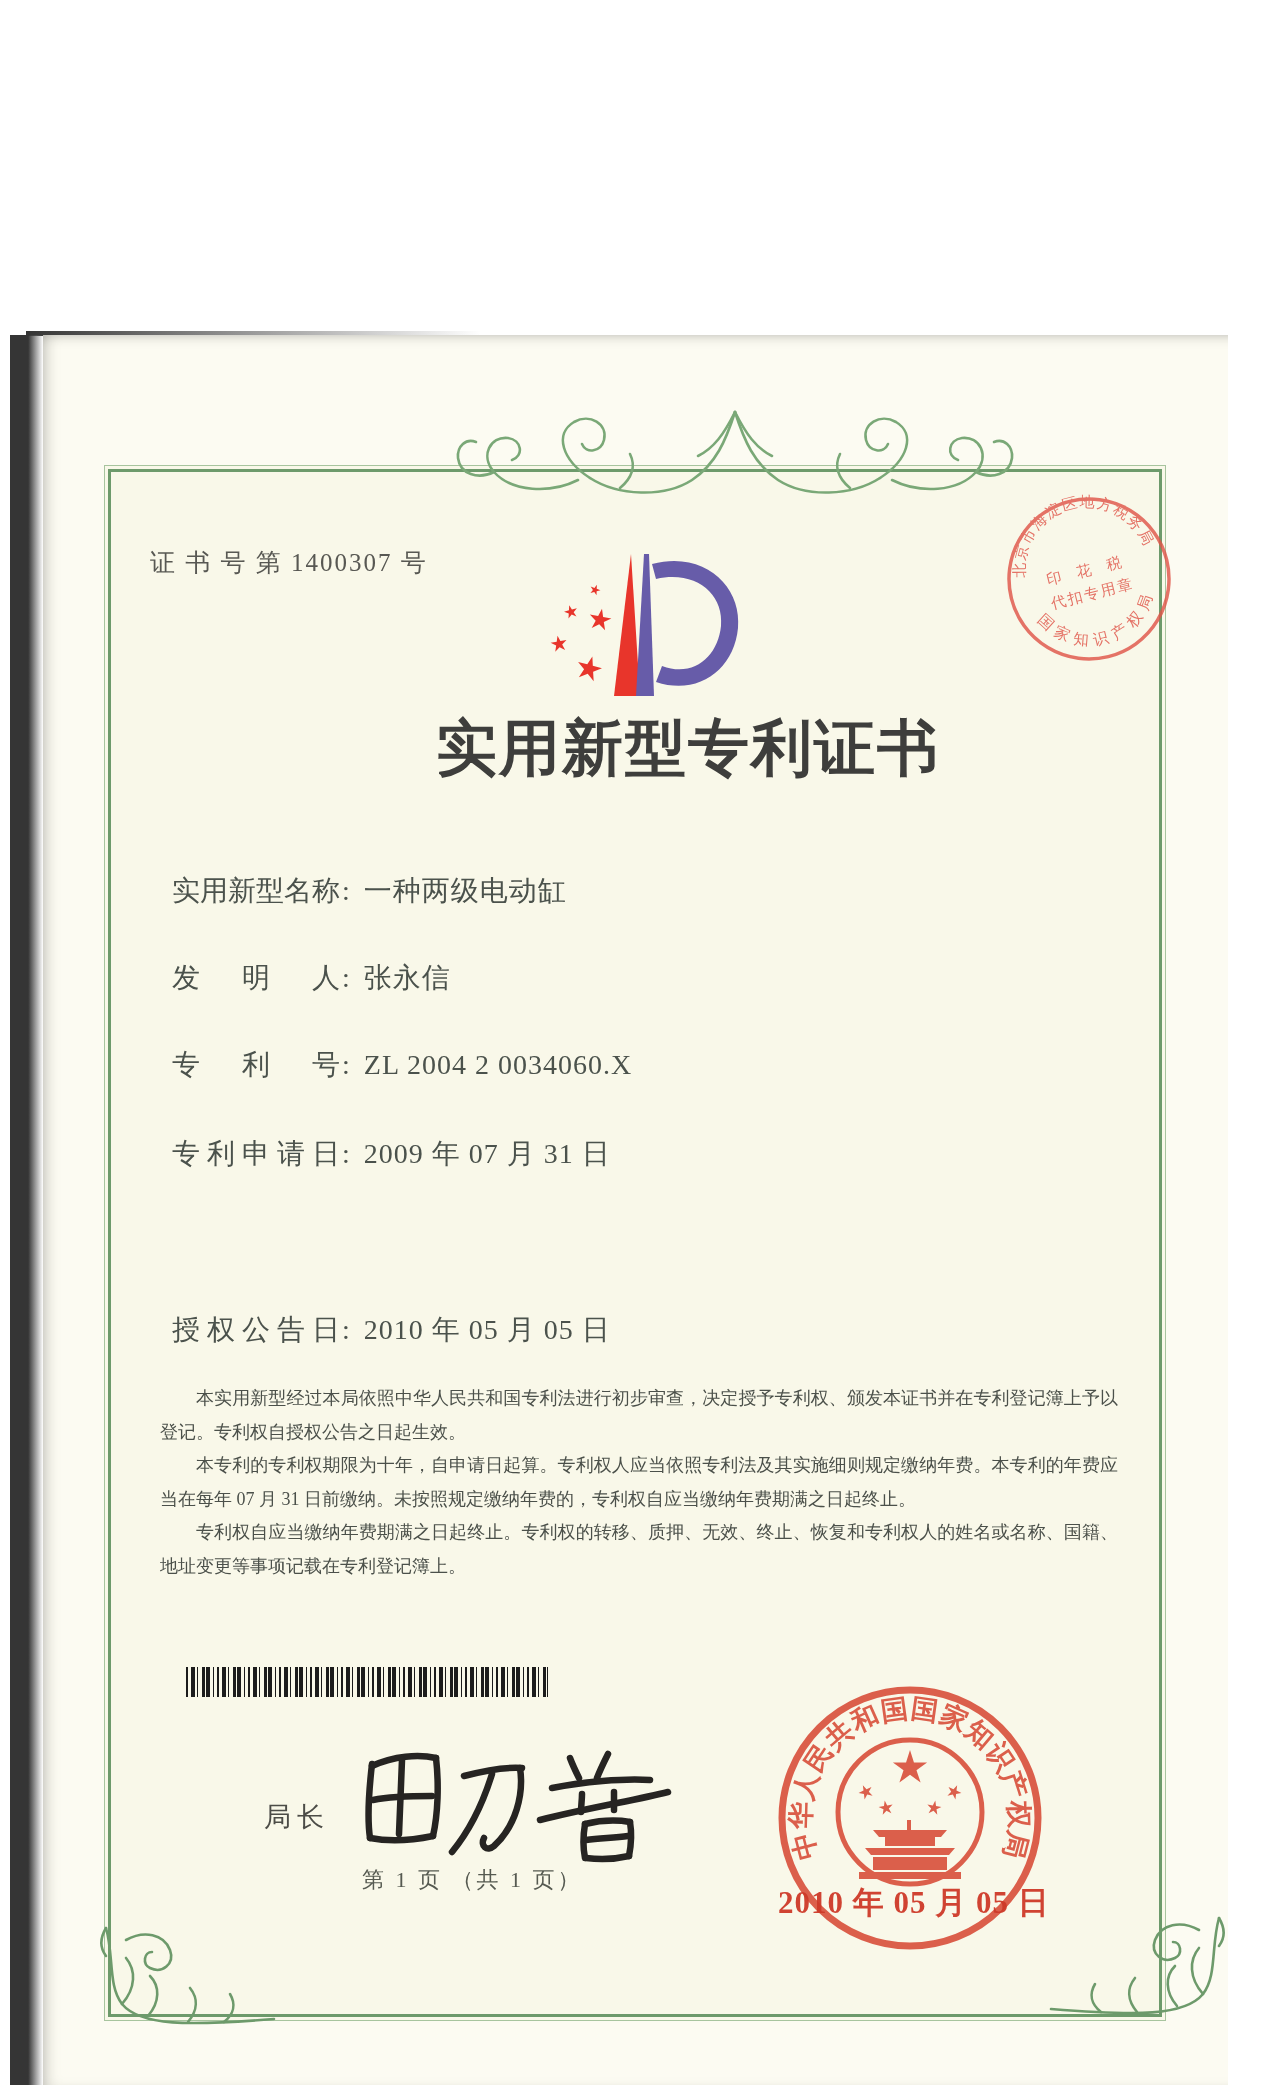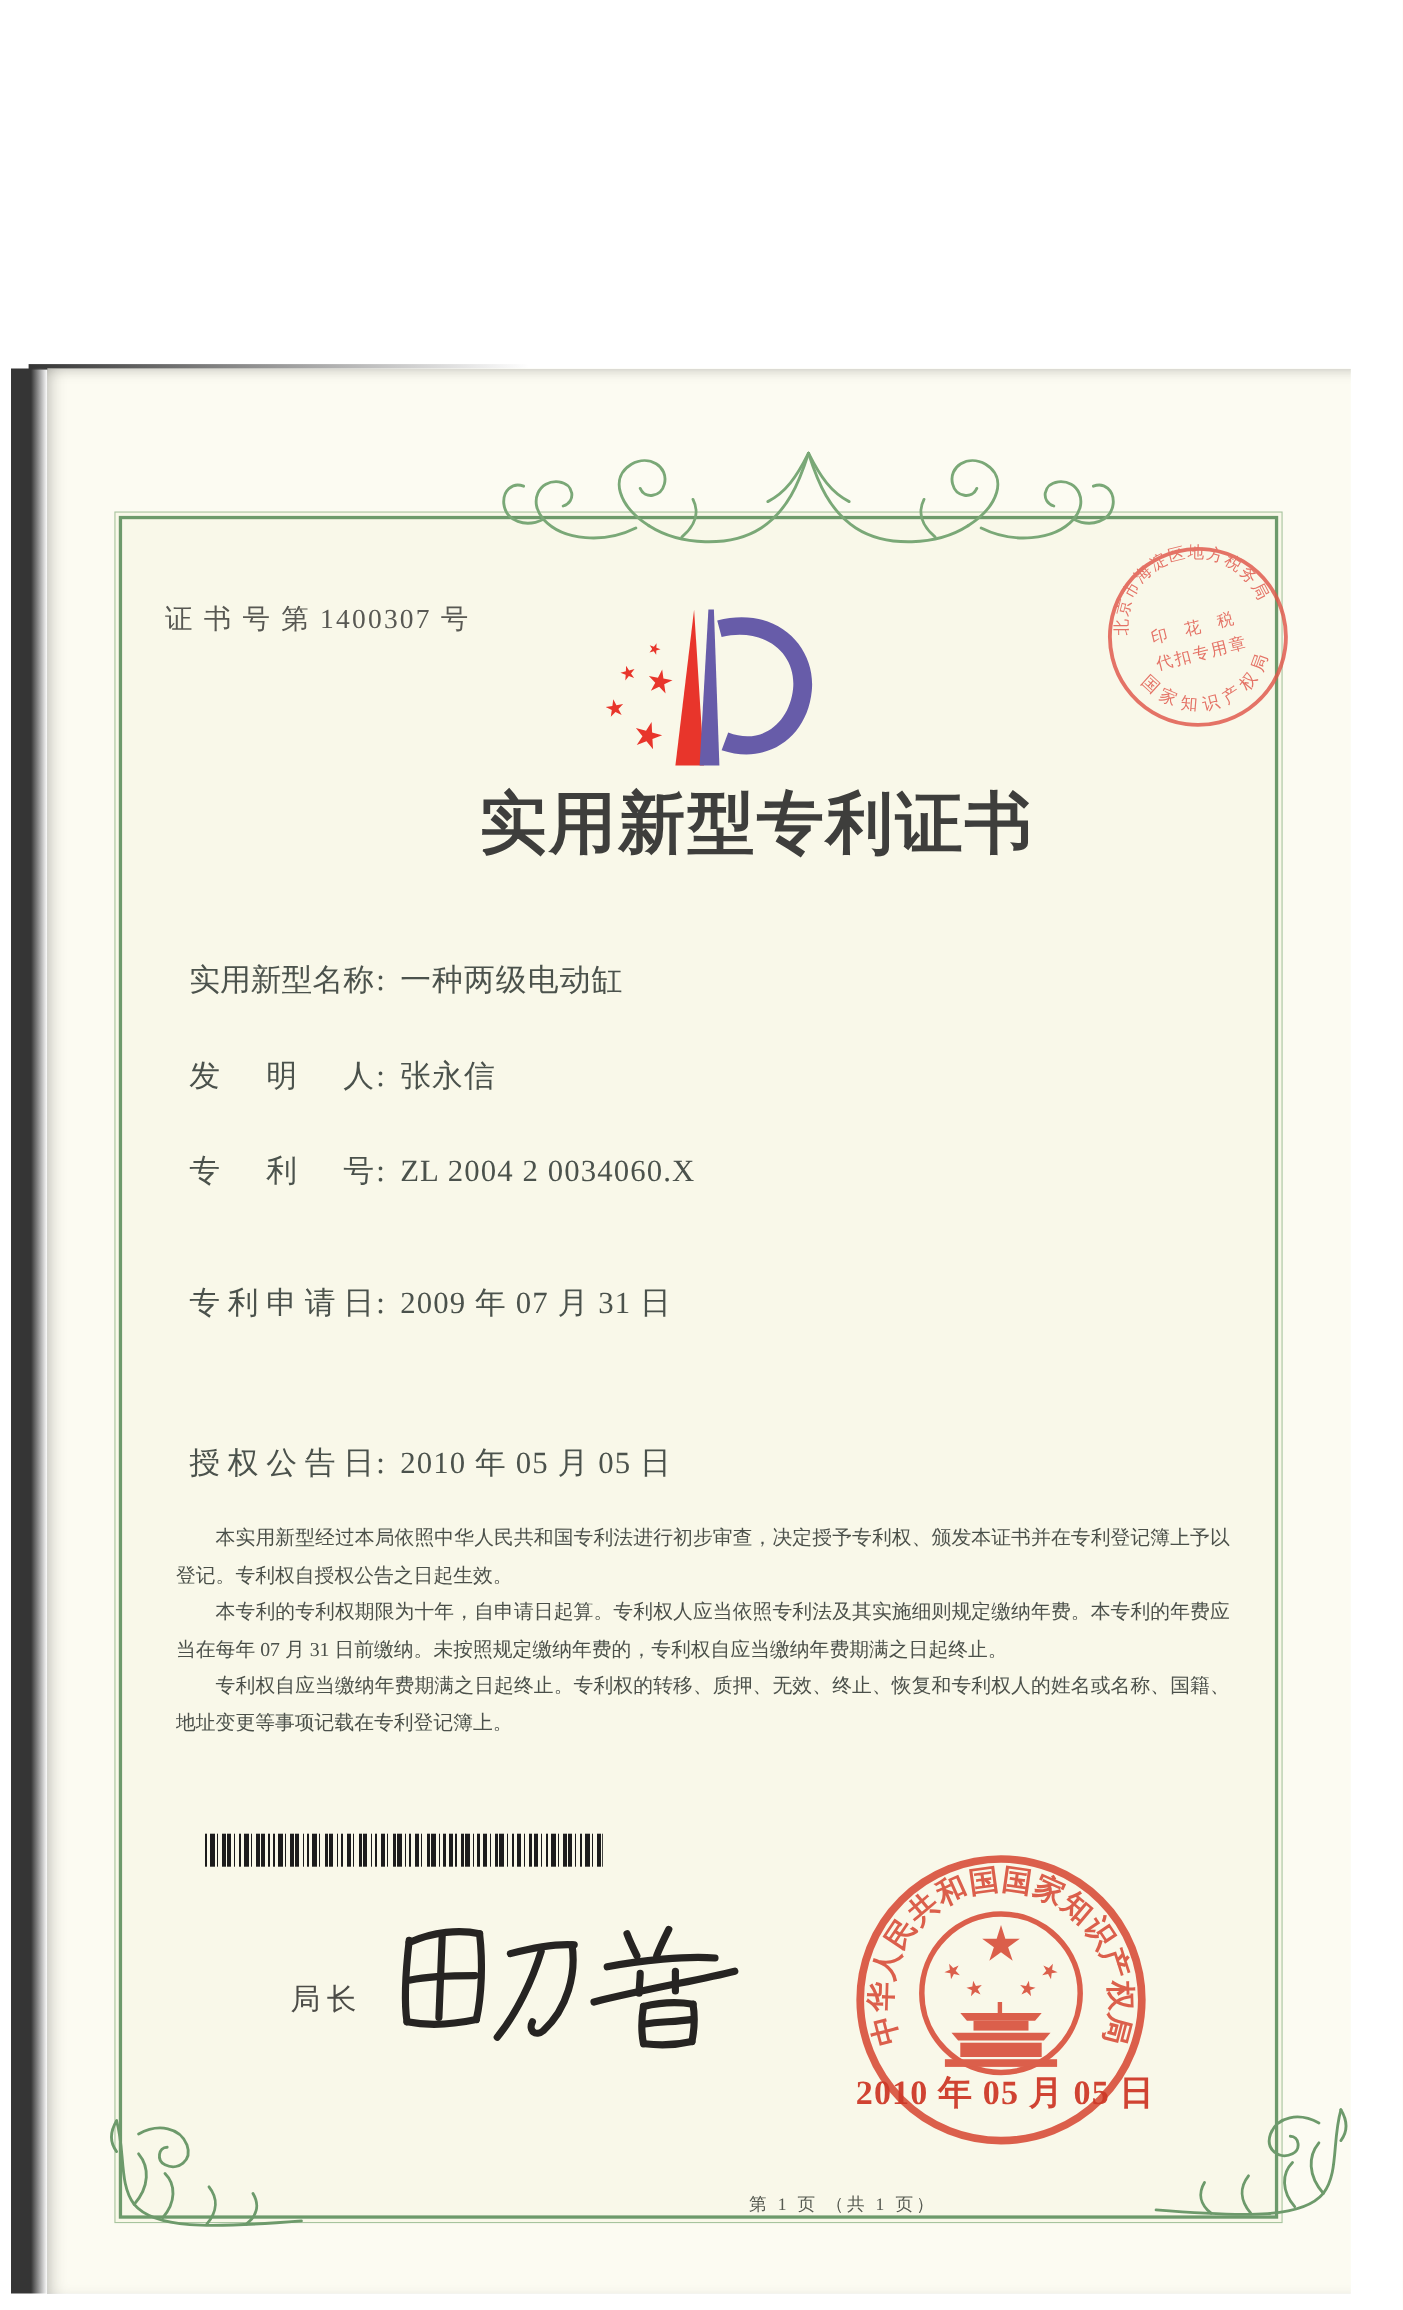--- a/index.html
+++ b/index.html
@@ -22,31 +22,31 @@
   .frame{left:104px;top:465px;width:1060px;height:1554px;border:1.5px solid #a7c49e;background:#f9f8e9;}
   .frame-inner{position:absolute;inset:3px;border:3px solid #6d9a6b;}
   
   .certno{left:150px;top:546px;font-size:25px;letter-spacing:2px;color:#585853;}
   .title{left:250px;top:708px;width:690px;text-align:right;font-size:61px;font-weight:700;
     color:#3e3e3c;letter-spacing:2px;white-space:nowrap;}
   .field{font-size:28px;color:#4b524c;white-space:nowrap;left:172px;}
   .field .flabel{display:inline-block;width:168px;text-align:justify;text-align-last:justify;}
   .field .fcolon{margin-left:2px;}
   .field .fvalue{margin-left:14px;letter-spacing:1px;}
-  .f0{top:872px;} .f1{top:959px;} .f2{top:1046px;} .f3{top:1166px;} .f4{top:1222px;} .f5{top:1311px;}
+  .f0{top:872px;} .f1{top:959px;} .f2{top:1046px;} .f3{top:1135px;} .f4{top:1222px;} .f5{top:1311px;}
   .paras{left:160px;top:1382px;width:958px;font-size:18px;line-height:33.5px;color:#4b504a;text-align:justify;}
   .paras p{margin:0;text-indent:2em;}
   .barcode{left:186px;top:1667px;width:362px;height:30px;
     background:repeating-linear-gradient(90deg,
       #1c1c1c 0 2px,transparent 2px 5px,#1c1c1c 5px 9px,transparent 9px 11px,
       #1c1c1c 11px 12px,transparent 12px 16px,#1c1c1c 16px 19px,transparent 19px 20px,
       #1c1c1c 20px 24px,transparent 24px 27px,#1c1c1c 27px 28px,transparent 28px 31px);}
   .juzhang{left:264px;top:1799px;font-size:27px;color:#4c4c47;letter-spacing:6px;}
   .sealdate{left:778px;top:1882px;font-size:31px;font-weight:700;color:#ce3a29;letter-spacing:1px;opacity:.95;white-space:nowrap;}
-  .footer{left:362px;top:1994px;width:490px;text-align:right;font-size:16px;color:#565a51;letter-spacing:3px;}
+  .footer{left:362px;top:1865px;width:490px;text-align:left;font-size:22px;color:#565a51;letter-spacing:3px;}
   .sr{position:absolute;width:1px;height:1px;overflow:hidden;clip:rect(0 0 0 0);}
   svg{display:block;}
 </style>
 </head>
 <body>
 
 <div id="canvas">
 
   <svg width="0" height="0" aria-hidden="true">
     <defs>

